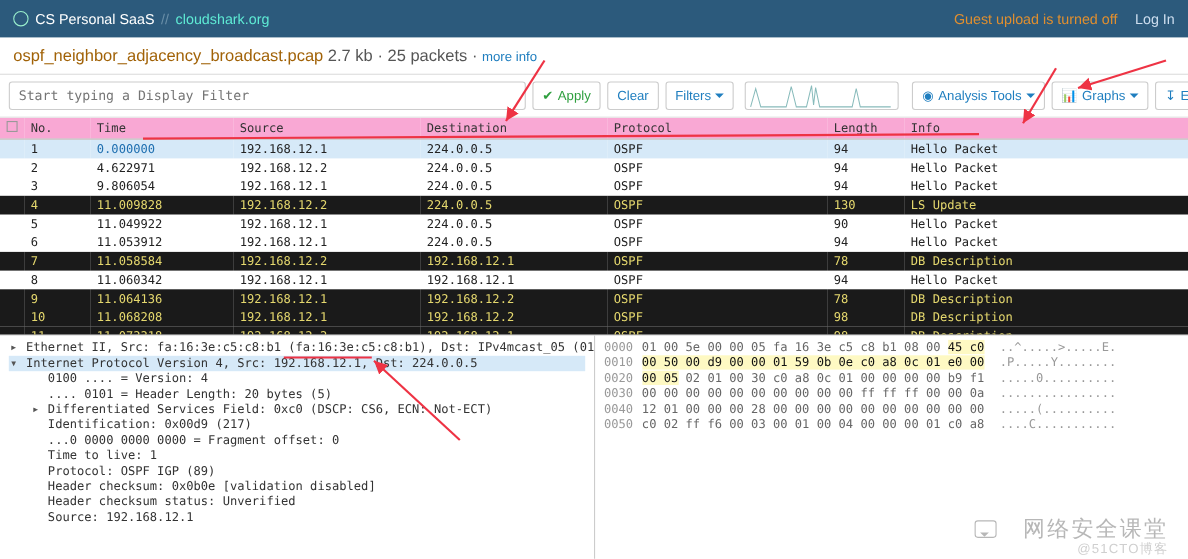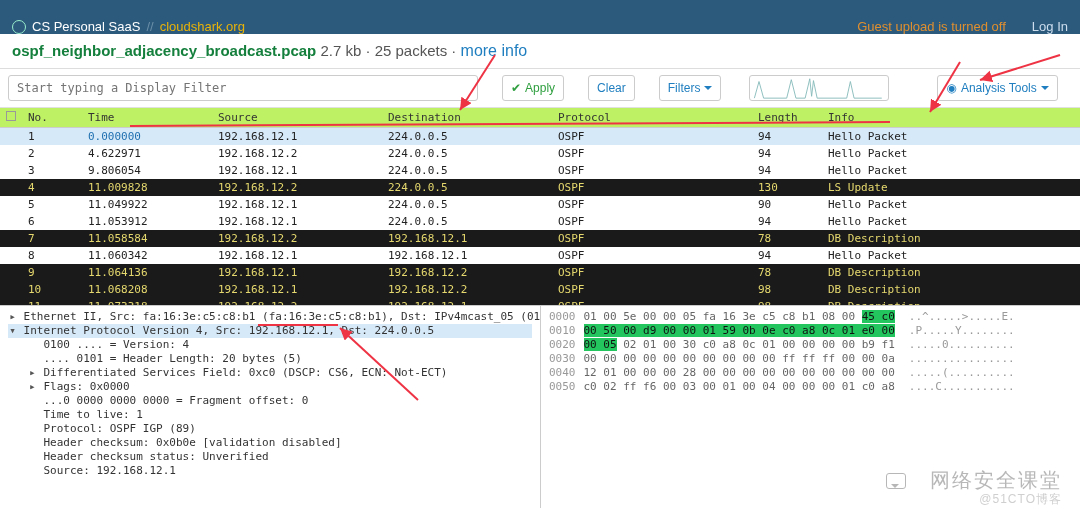--- a/index.html
+++ b/index.html
@@ -1,41 +1,41 @@
 <!DOCTYPE html>
 <html><head>
 <meta charset="utf-8">
 <style>
   *{box-sizing:border-box;margin:0;padding:0}
   body{font-family:Helvetica,Arial,sans-serif;font-size:12px;color:#333;background:#fff;width:1080px;height:508px;overflow:hidden;position:relative}
   .mono{font-family:Menlo,Consolas,monospace}
   
-  .navbar{height:34px;background:#2c5a7c;color:#fff;display:flex;align-items:flex-end;padding:0 12px;font-size:13px}
+  .navbar{height:34px;background:#2c5a7c;color:#fff;display:flex;align-items:center;padding:0 12px;font-size:13px}
   .nav-sep{margin:0 6px;color:#6a8fa8}
-  .nav-link{color:#eab308;text-decoration:none}
+  .nav-link{color:#5eead4;text-decoration:none}
   .nav-spacer{flex:1}
-  .nav-warn{color:#e08f2f;margin-right:26px}
+  .nav-warn{color:#e08f2f;margin-right:16px}
   .nav-login{color:#cde}
   .shark{display:inline-block;width:14px;height:14px;border-radius:50%;border:1.5px solid #9ec;margin-right:6px;vertical-align:-2px}
   
   .titlebar{padding:8px 12px;font-size:15px;color:#555;border-bottom:1px solid #ddd}
-  .titlebar b{color:#15803d;font-weight:700}
-  .ti-link{color:#1f7ebf;font-size:16px}
-  
-  .toolbar{display:flex;align-items:flex-start;gap:24px;padding:6px 8px;border-bottom:1px solid #e0e0e0}
+  .titlebar b{color:#a16207;font-weight:400}
+  .ti-link{color:#1f7ebf;font-size:12px}
+  
+  .toolbar{display:flex;align-items:flex-start;gap:6px;padding:6px 8px;border-bottom:1px solid #e0e0e0}
   .dfilter{flex:0 0 470px;height:26px;border:1px solid #ccc;border-radius:3px;padding:2px 8px;font-family:Menlo,Consolas,monospace;font-size:12px;color:#888}
   .btn{height:26px;padding:0 8px;border:1px solid #ccc;border-radius:3px;background:#fff;font-size:12px;color:#1f7ebf;display:inline-flex;align-items:center;gap:4px;white-space:nowrap}
   .btn.green{color:#2f9f3f}
   .btn .caret{border:4px solid transparent;border-top-color:#1f7ebf;margin-top:3px}
   .spark{flex:0 0 140px;height:26px;border:1px solid #ccc;border-radius:3px;margin-left:4px;position:relative;overflow:hidden}
   .spark svg{width:100%;height:100%}
   .toolbar-spacer{flex:1}
   
   .ptable{width:100%;border-collapse:collapse;font-size:11px}
-  .ptable th{background:#bef264;border-bottom:1px solid #ccc;text-align:left;padding:3px 6px;color:#333;font-weight:400}
+  .ptable th{background:#f9a8d4;border-bottom:1px solid #ccc;text-align:left;padding:3px 6px;color:#333;font-weight:400}
   .ptable td{padding:2px 6px;white-space:nowrap;color:#222}
   .ptable tbody tr{height:15px}
   .row-sel{background:#d6e9f8}
   .row-dark{background:#1a1a1a;color:#e5d86e}
   .row-dark td{color:#e5d86e}
   .col-sel{width:20px;text-align:center}
   .col-no{width:60px}
   .col-time{width:130px}
   .col-src{width:170px}
   .col-dst{width:170px}
@@ -46,21 +46,21 @@
   .ptable-wrap{height:198px;overflow:hidden;border-bottom:1px solid #ccc}
   
   .split{display:flex;height:210px}
   .tree{flex:1;overflow:auto;padding:4px 8px;font-family:Menlo,Consolas,monospace;font-size:11px;line-height:14px;color:#333}
   .tree .hl{background:#d6e9f8}
   .tree-line{white-space:pre}
   .tree .tw{display:inline-block;width:9px;text-align:center;color:#555}
   .hex{flex:0 0 540px;border-left:1px solid #ccc;overflow:auto;padding:4px 8px;font-family:Menlo,Consolas,monospace;font-size:11px;line-height:14px;color:#666}
   .hex .off{color:#999;margin-right:8px}
   .hex .b{letter-spacing:0}
-  .hex .hl1{background:#22c55e;color:#111}
+  .hex .hl1{background:#fef9c3;color:#111}
   .hex .ascii{margin-left:14px;color:#999}
   
   .arrows{position:absolute;left:0;top:0;pointer-events:none}
   .watermark{position:absolute;right:18px;bottom:14px;color:#999;font-size:20px;letter-spacing:2px;opacity:.7;display:flex;align-items:center;gap:24px}
   .watermark .wm-sub{font-size:12px;color:#bbb;position:absolute;right:0;bottom:-14px;letter-spacing:1px}
   .chat-ico{width:20px;height:16px;border:1.5px solid #999;border-radius:3px;position:relative}
   .chat-ico:after{content:'';position:absolute;left:4px;bottom:-4px;border:4px solid transparent;border-top-color:#999}
 </style>
 </head>
 <body>
@@ -231,21 +231,21 @@
 </table>
 </div>
 
 <div class="split">
   <div class="tree" id="tree">
       <div class="tree-line"><span class="tw">▸</span> Ethernet II, Src: fa:16:3e:c5:c8:b1 (fa:16:3e:c5:c8:b1), Dst: IPv4mcast_05 (01:00:5e:00:00:05)</div>
       <div class="tree-line hl"><span class="tw">▾</span> Internet Protocol Version 4, Src: 192.168.12.1, Dst: 224.0.0.5</div>
       <div class="tree-line">   <span class="tw"> </span> 0100 .... = Version: 4</div>
       <div class="tree-line">   <span class="tw"> </span> .... 0101 = Header Length: 20 bytes (5)</div>
       <div class="tree-line">   <span class="tw">▸</span> Differentiated Services Field: 0xc0 (DSCP: CS6, ECN: Not-ECT)</div>
-      <div class="tree-line">   <span class="tw">▸</span> Flags: 0x0000</div>
+      <div class="tree-line">   <span class="tw"> </span> Identification: 0x00d9 (217)</div>
       <div class="tree-line">   <span class="tw"> </span> ...0 0000 0000 0000 = Fragment offset: 0</div>
       <div class="tree-line">   <span class="tw"> </span> Time to live: 1</div>
       <div class="tree-line">   <span class="tw"> </span> Protocol: OSPF IGP (89)</div>
       <div class="tree-line">   <span class="tw"> </span> Header checksum: 0x0b0e [validation disabled]</div>
       <div class="tree-line">   <span class="tw"> </span> Header checksum status: Unverified</div>
       <div class="tree-line">   <span class="tw"> </span> Source: 192.168.12.1</div>
     </div>
   <div class="hex" id="hex">
       <div><span class="off">0000</span><span class="b">01 00 5e 00 00 05 fa 16  3e c5 c8 b1 08 00 </span><span class="b hl1">45 c0</span><span class="ascii">..^.....&gt;.....E.</span></div>
       <div><span class="off">0010</span><span class="b hl1">00 50 00 d9 00 00 01 59  0b 0e c0 a8 0c 01 e0 00</span><span class="ascii">.P.....Y........</span></div>

